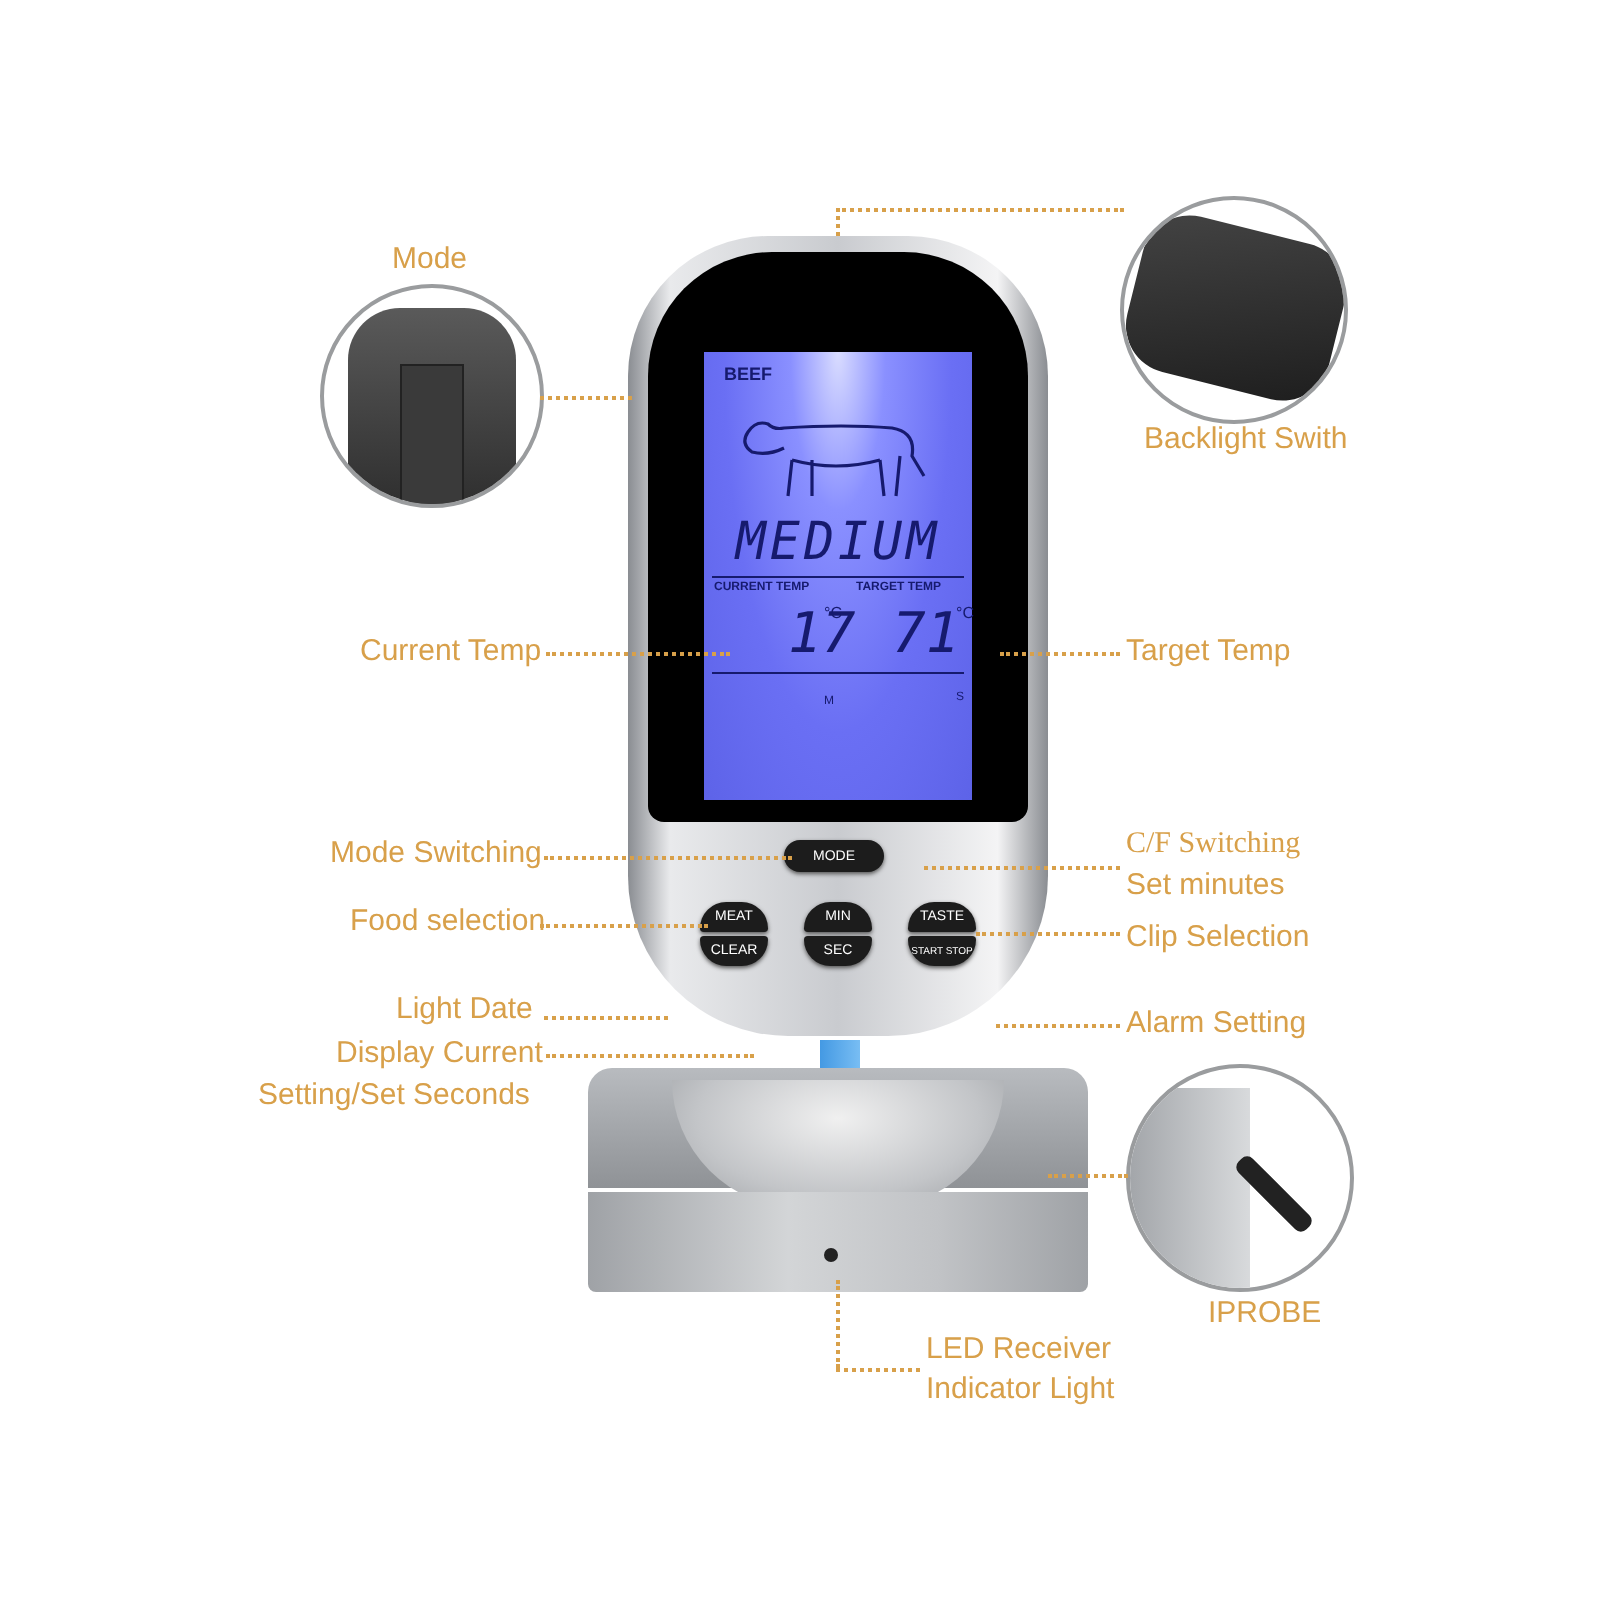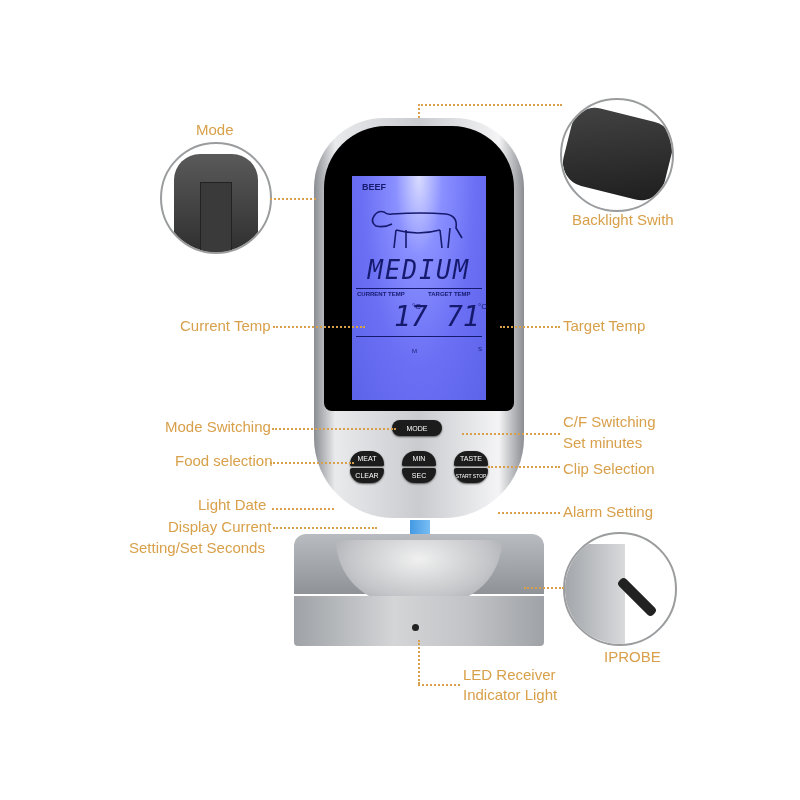--- a/index.html
+++ b/index.html
@@ -130,21 +130,21 @@
 <div class="label" style="left:175px;top:452px;">Food selection</div>
 <div class="dot-h" style="left:270px;top:462px;width:84px;"></div>
 
 <div class="label" style="left:198px;top:496px;">Light Date</div>
 <div class="dot-h" style="left:272px;top:508px;width:62px;"></div>
 
 <div class="label r" style="left:168px;top:518px;">Display Current</div>
 <div class="label" style="left:129px;top:539px;">Setting/Set Seconds</div>
 <div class="dot-h" style="left:273px;top:527px;width:104px;"></div>
 
-<div class="label" style="left:563px;top:413px;">C/F Switching</div>
+<div class="label" style="left:563px;top:413px;font-family:Liberation Serif, serif;">C/F Switching</div>
 <div class="label" style="left:563px;top:434px;">Set minutes</div>
 <div class="dot-h" style="left:462px;top:433px;width:98px;"></div>
 
 <div class="label" style="left:563px;top:460px;">Clip Selection</div>
 <div class="dot-h" style="left:488px;top:466px;width:72px;"></div>
 
 <div class="label" style="left:563px;top:503px;">Alarm Setting</div>
 <div class="dot-h" style="left:498px;top:512px;width:62px;"></div>
 
 <div class="label" style="left:604px;top:648px;">IPROBE</div>

